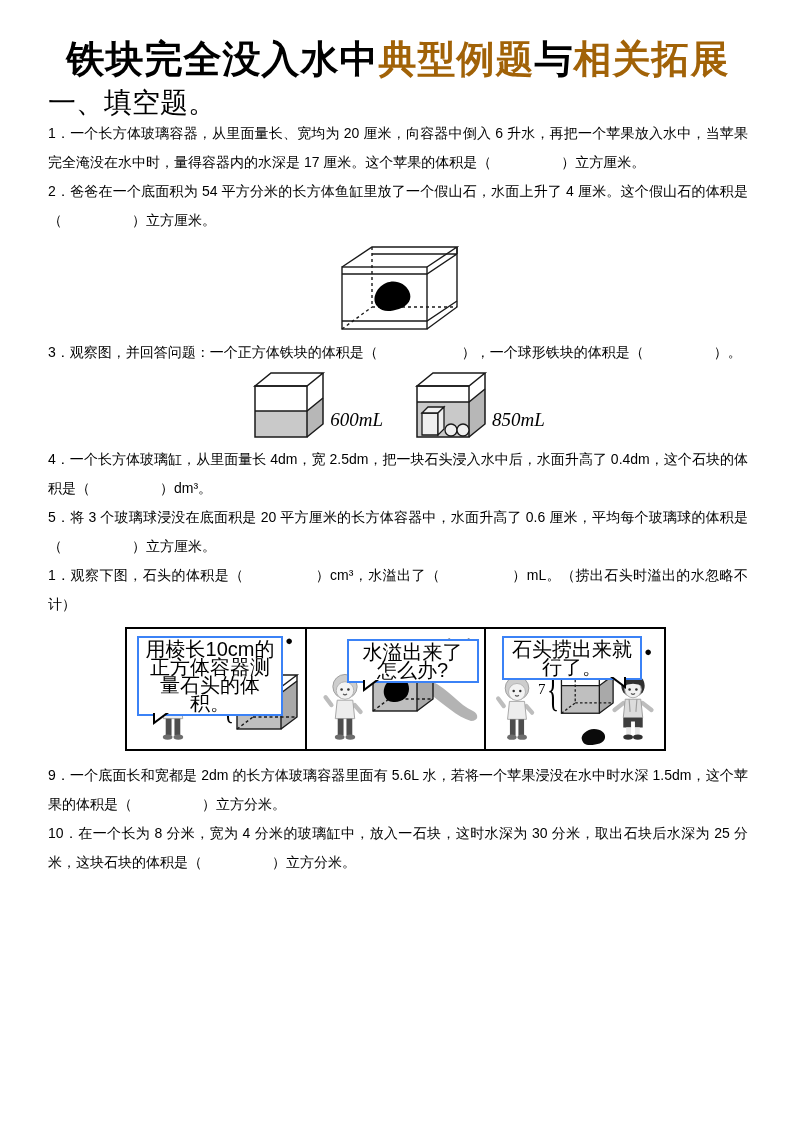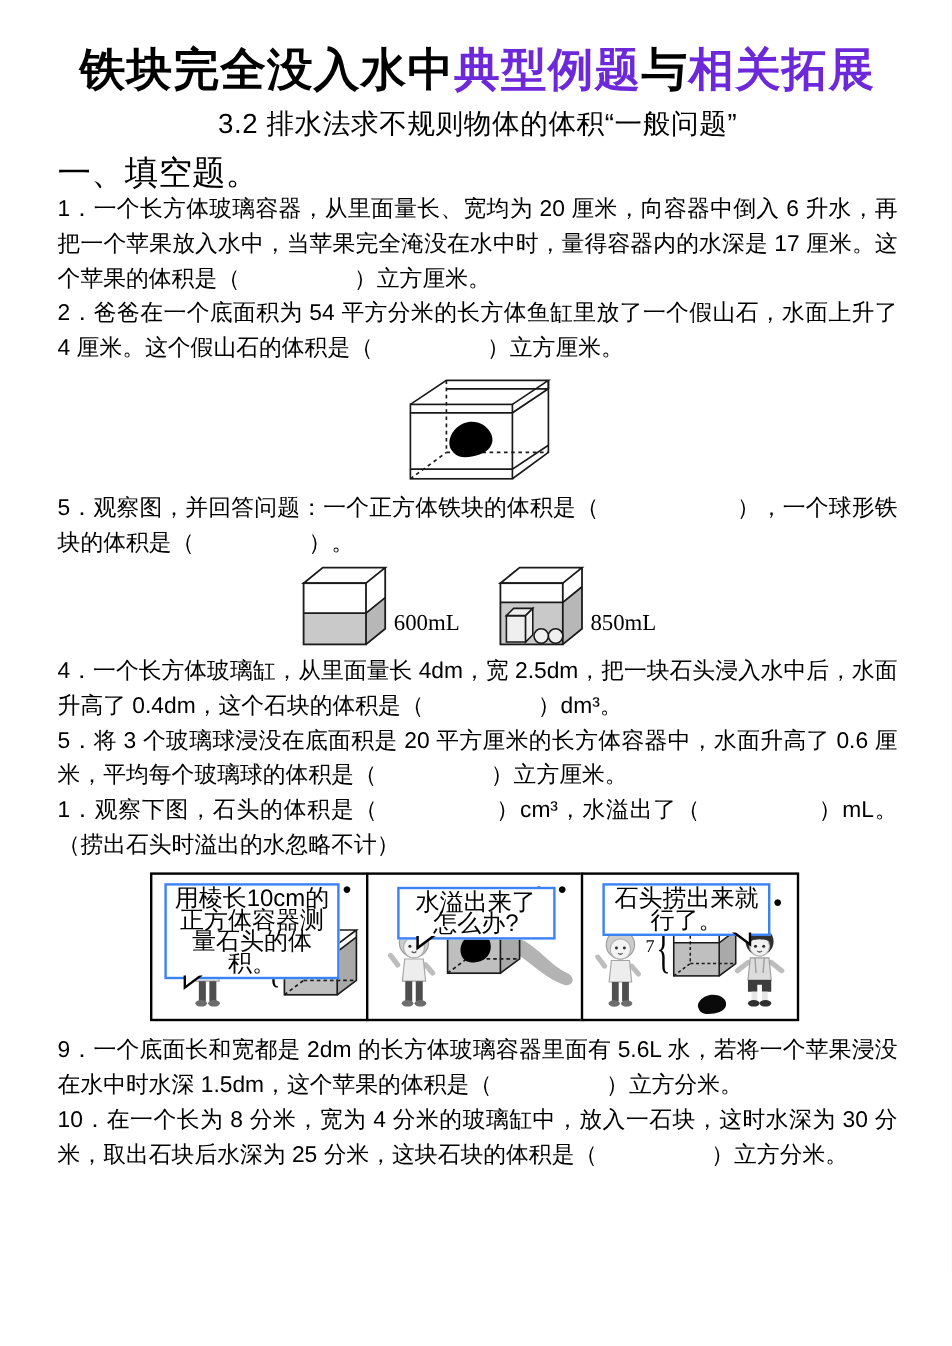--- a/index.html
+++ b/index.html
@@ -7,37 +7,37 @@
   .page {
     position:relative; width:793px; height:1122px; margin:0 auto;
     background:#ffffff; color:#000;
     font-family:"Liberation Sans","DejaVu Sans",sans-serif;
     padding:16px 45px 0 48px; overflow:hidden;
   }
   h1.title {
     margin:22px 0 6px; text-align:center;
     font-size:38px; font-weight:bold; letter-spacing:1px; line-height:1.15;
   }
-  h1.title .red { color:#6d28d9; }
+  h1.title .red { color:#a16207; }
   h2.subtitle {
     margin:2px 0 10px; text-align:center;
     font-size:23px; font-weight:normal; letter-spacing:0.5px;
   }
   p.section { margin:0 0 2px; font-size:28px; line-height:29px; }
   p.q {
-    margin:0; font-size:19px; line-height:29px;
+    margin:0; font-size:14px; line-height:29px;
     text-align:justify; text-justify:inter-ideograph;
   }
 
   
   .fig { text-align:center; }
   .fig-tank { margin:3px 0 2px; }
   .fig-containers {
     display:flex; justify-content:center; align-items:flex-start;
-    gap:30px; margin:2px 0 4px;
+    gap:30px; margin:2px 0 4px;font-style:italic;
   }
   .container-item { display:flex; align-items:flex-end; }
   .container-label {
     font-family:"Liberation Serif","DejaVu Serif",serif;
     font-size:19px; margin:0 0 10px 3px;
   }
 
   
   .comic { display:flex; width:546px; margin:8px auto 10px; }
   .panel {
@@ -72,42 +72,41 @@
     font-family:"Liberation Serif","DejaVu Serif",serif;
   }
 </style>
 </head>
 <body>
 
 <div class="page">
 
   <h1 class="title"><span>铁块完全没入水中</span><span class="red">典型例题</span><span>与</span><span class="red">相关拓展</span></h1>
 
-  <h2 class="subtitle">3.2 排水法求不规则物体的体积“一般问题”</h2>
 
   <p class="section">一、填空题。</p>
 
   <p class="q">1．一个长方体玻璃容器，从里面量长、宽均为 20 厘米，向容器中倒入 6 升水，再把一个苹果放入水中，当苹果完全淹没在水中时，量得容器内的水深是 17 厘米。这个苹果的体积是（　　　　　）立方厘米。</p>
   <p class="q">2．爸爸在一个底面积为 54 平方分米的长方体鱼缸里放了一个假山石，水面上升了 4 厘米。这个假山石的体积是（　　　　　）立方厘米。</p>
 
   <div class="fig fig-tank">
     <svg width="140" height="94" viewBox="0 0 140 94">
       <g fill="none" stroke="#1a1a1a" stroke-width="1.4">
         <path stroke-dasharray="3,3" d="M14,91 L44,69 M44,69 L129,69 M44,9 L44,69"></path>
         <rect x="14" y="29" width="85" height="62"></rect>
         <path d="M14,29 L44,9 L129,9 L99,29"></path>
         <path d="M129,9 L129,69 L99,91"></path>
         <path d="M14,36 L99,36 L129,16 M44,16 L129,16 M129,16 L129,9"></path>
         <path d="M14,83 L99,83 L129,63"></path>
       </g>
       <path d="M50,69 C43,63 47,50 58,45 C67,41 77,45 81,53 C85,61 80,68 71,71 C62,74 54,74 50,69 Z" fill="#000"></path>
     </svg>
   </div>
 
-  <p class="q">5．观察图，并回答问题：一个正方体铁块的体积是（　　　　　　），一个球形铁块的体积是（　　　　　）。</p>
+  <p class="q">3．观察图，并回答问题：一个正方体铁块的体积是（　　　　　　），一个球形铁块的体积是（　　　　　）。</p>
 
   <div class="fig fig-containers">
 
     <div class="container-item">
       <svg width="76" height="72" viewBox="0 0 76 72">
         <polygon points="4,42 56,42 56,68 4,68" fill="#c9c9c9"></polygon>
         <polygon points="56,42 72,29 72,55 56,68" fill="#b7b7b7"></polygon>
         <g fill="none" stroke="#1a1a1a" stroke-width="1.5">
           <rect x="4" y="17" width="52" height="51"></rect>
           <polygon points="4,17 20,4 72,4 56,17"></polygon>
@@ -184,21 +183,21 @@
             <rect x="4" y="16" width="44" height="42"></rect>
             <polygon points="4,16 20,4 64,4 48,16"></polygon>
             <polyline points="64,4 64,46 48,58"></polyline>
             <path d="M4,22 L48,22 L64,10"></path>
           </g>
         </svg>
       </div>
     </div>
 
     <div class="panel p2">
-      <div class="bubble" style="left:24px; top:10px; width:132px;">
+      <div class="bubble" style="left:40px; top:10px; width:132px;">
         <span>水溢出来了怎么办?</span>
         <span class="tail-outer"></span>
         <span class="tail-inner"></span>
       </div>
       <div class="dots">●  ●</div>
       <div class="char" style="left:14px; bottom:4px;">
         <svg width="48" height="68" viewBox="0 0 48 70">
           <path d="M10,33 L4,25" stroke="#bdbdbd" stroke-width="4.5" stroke-linecap="round"></path>
           <circle cx="24" cy="14" r="12.5" fill="#cdcdcd" stroke="#9c9c9c"></circle>
           <circle cx="24" cy="18" r="9" fill="#f3f3f3" stroke="#b2b2b2"></circle>

